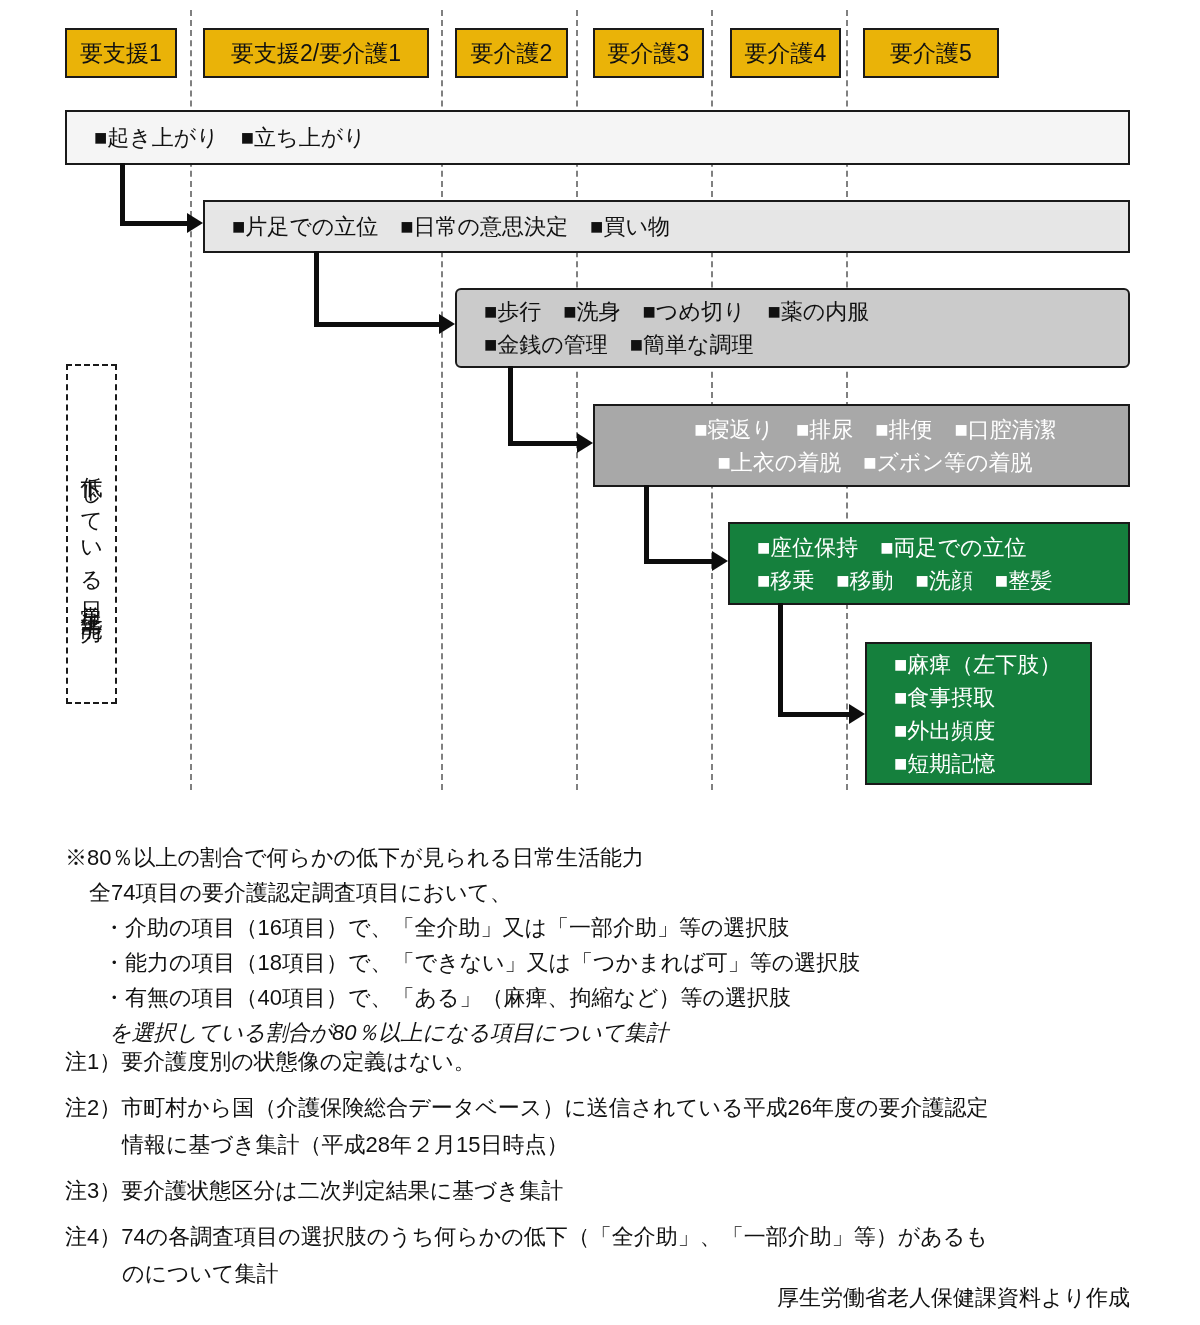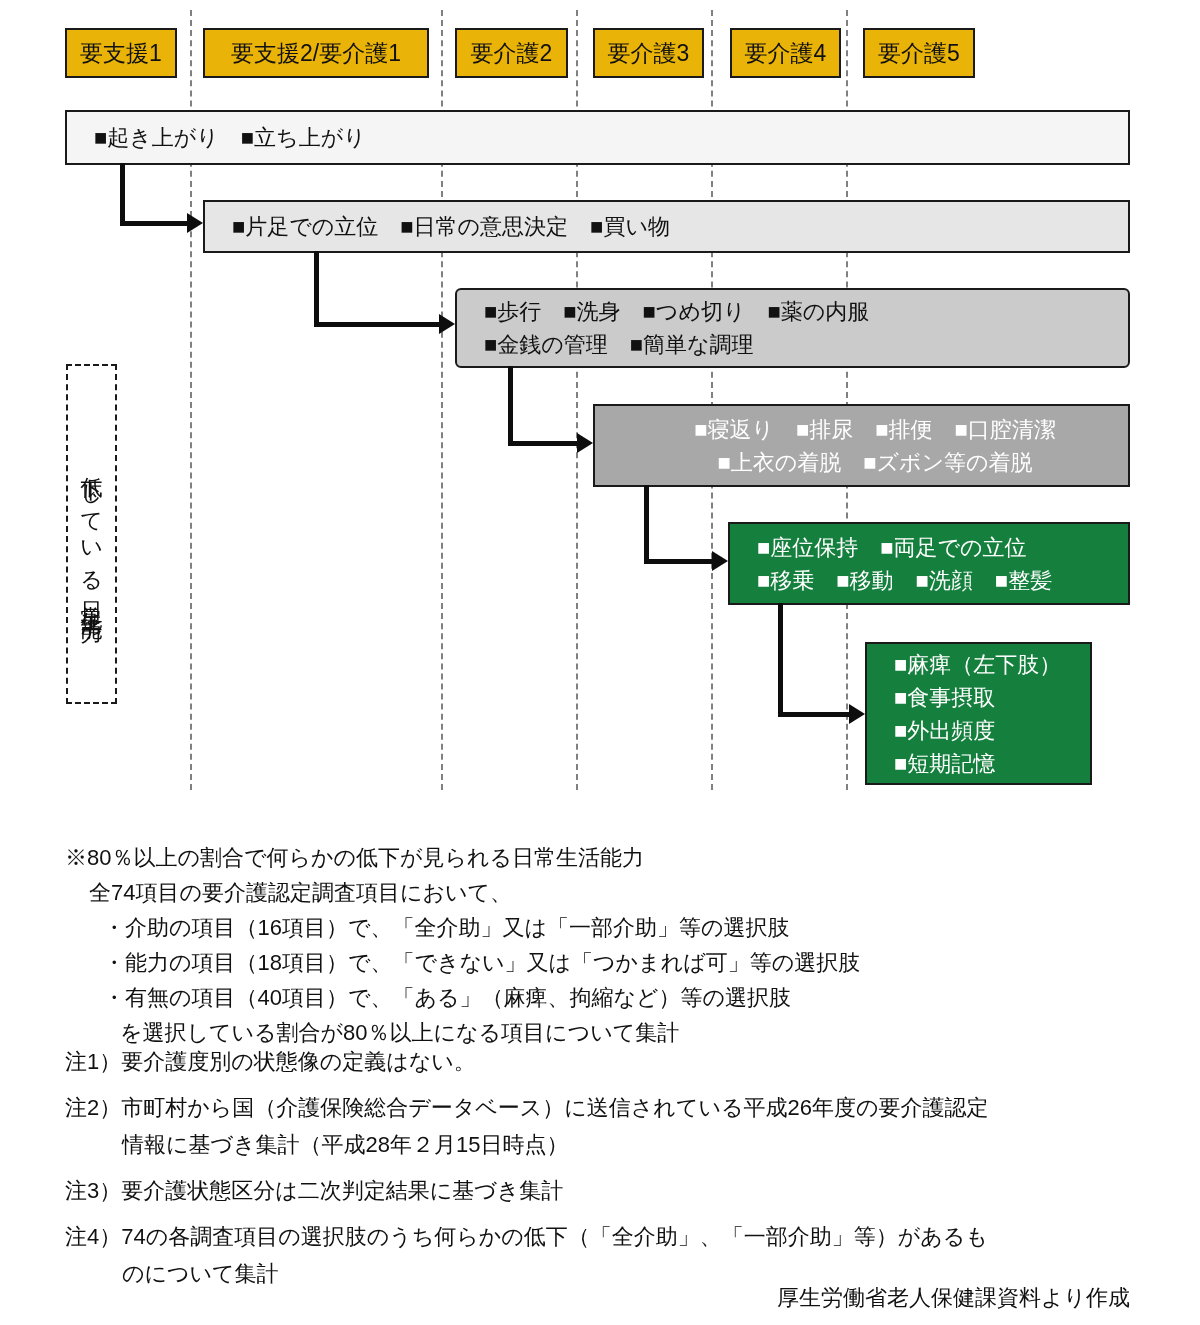--- a/index.html
+++ b/index.html
@@ -28,38 +28,38 @@
 
   
   .side-box { position:absolute; left:66px; top:364px; width:51px; height:340px;
               border:2px dashed #1a1a1a; display:flex; align-items:center; justify-content:center; }
   .side-box span { writing-mode:vertical-rl; font-size:22px; letter-spacing:4px; white-space:nowrap; }
 
   
   .summary { position:absolute; left:65px; top:840px; width:1075px; font-size:22px; line-height:35px; }
   .summary .ind1 { margin-left:24px; }
   .summary .ind2 { margin-left:38px; }
-  .summary .ind3 { margin-left:55px; }
+  .summary .ind3 { margin-left:44px;font-style:italic; }
   .remarks { position:absolute; left:65px; top:1043px; width:1078px; font-size:22px; line-height:37px; }
   .remark { margin-bottom:9px; }
   .remark .cont { margin-left:57px; }
 
   .attribution { position:absolute; left:0; top:1283px; width:1130px; text-align:right; font-size:22px;padding-left:44px; }
 </style>
 </head>
 <body>
 
 <div class="diagram">
 
   <div class="hdr" style="left:65px;width:112px">要支援1</div>
   <div class="hdr" style="left:203px;width:226px">要支援2/要介護1</div>
   <div class="hdr" style="left:455px;width:113px">要介護2</div>
   <div class="hdr" style="left:593px;width:111px">要介護3</div>
   <div class="hdr" style="left:730px;width:111px">要介護4</div>
-  <div class="hdr" style="left:863px;width:112px">要介護5</div>
+  <div class="hdr" style="left:863px;width:136px">要介護5</div>
 
   <div class="sep" style="left:190px"></div>
   <div class="sep" style="left:441px"></div>
   <div class="sep" style="left:576px"></div>
   <div class="sep" style="left:711px"></div>
   <div class="sep" style="left:846px"></div>
 
   <div class="stair" style="left: 65px; top: 110px; width: 1065px; height: 55px; background: rgb(245, 245, 245); color: rgb(17, 17, 17);">
     <div class="ln">■起き上がり　■立ち上がり</div>
   </div>

